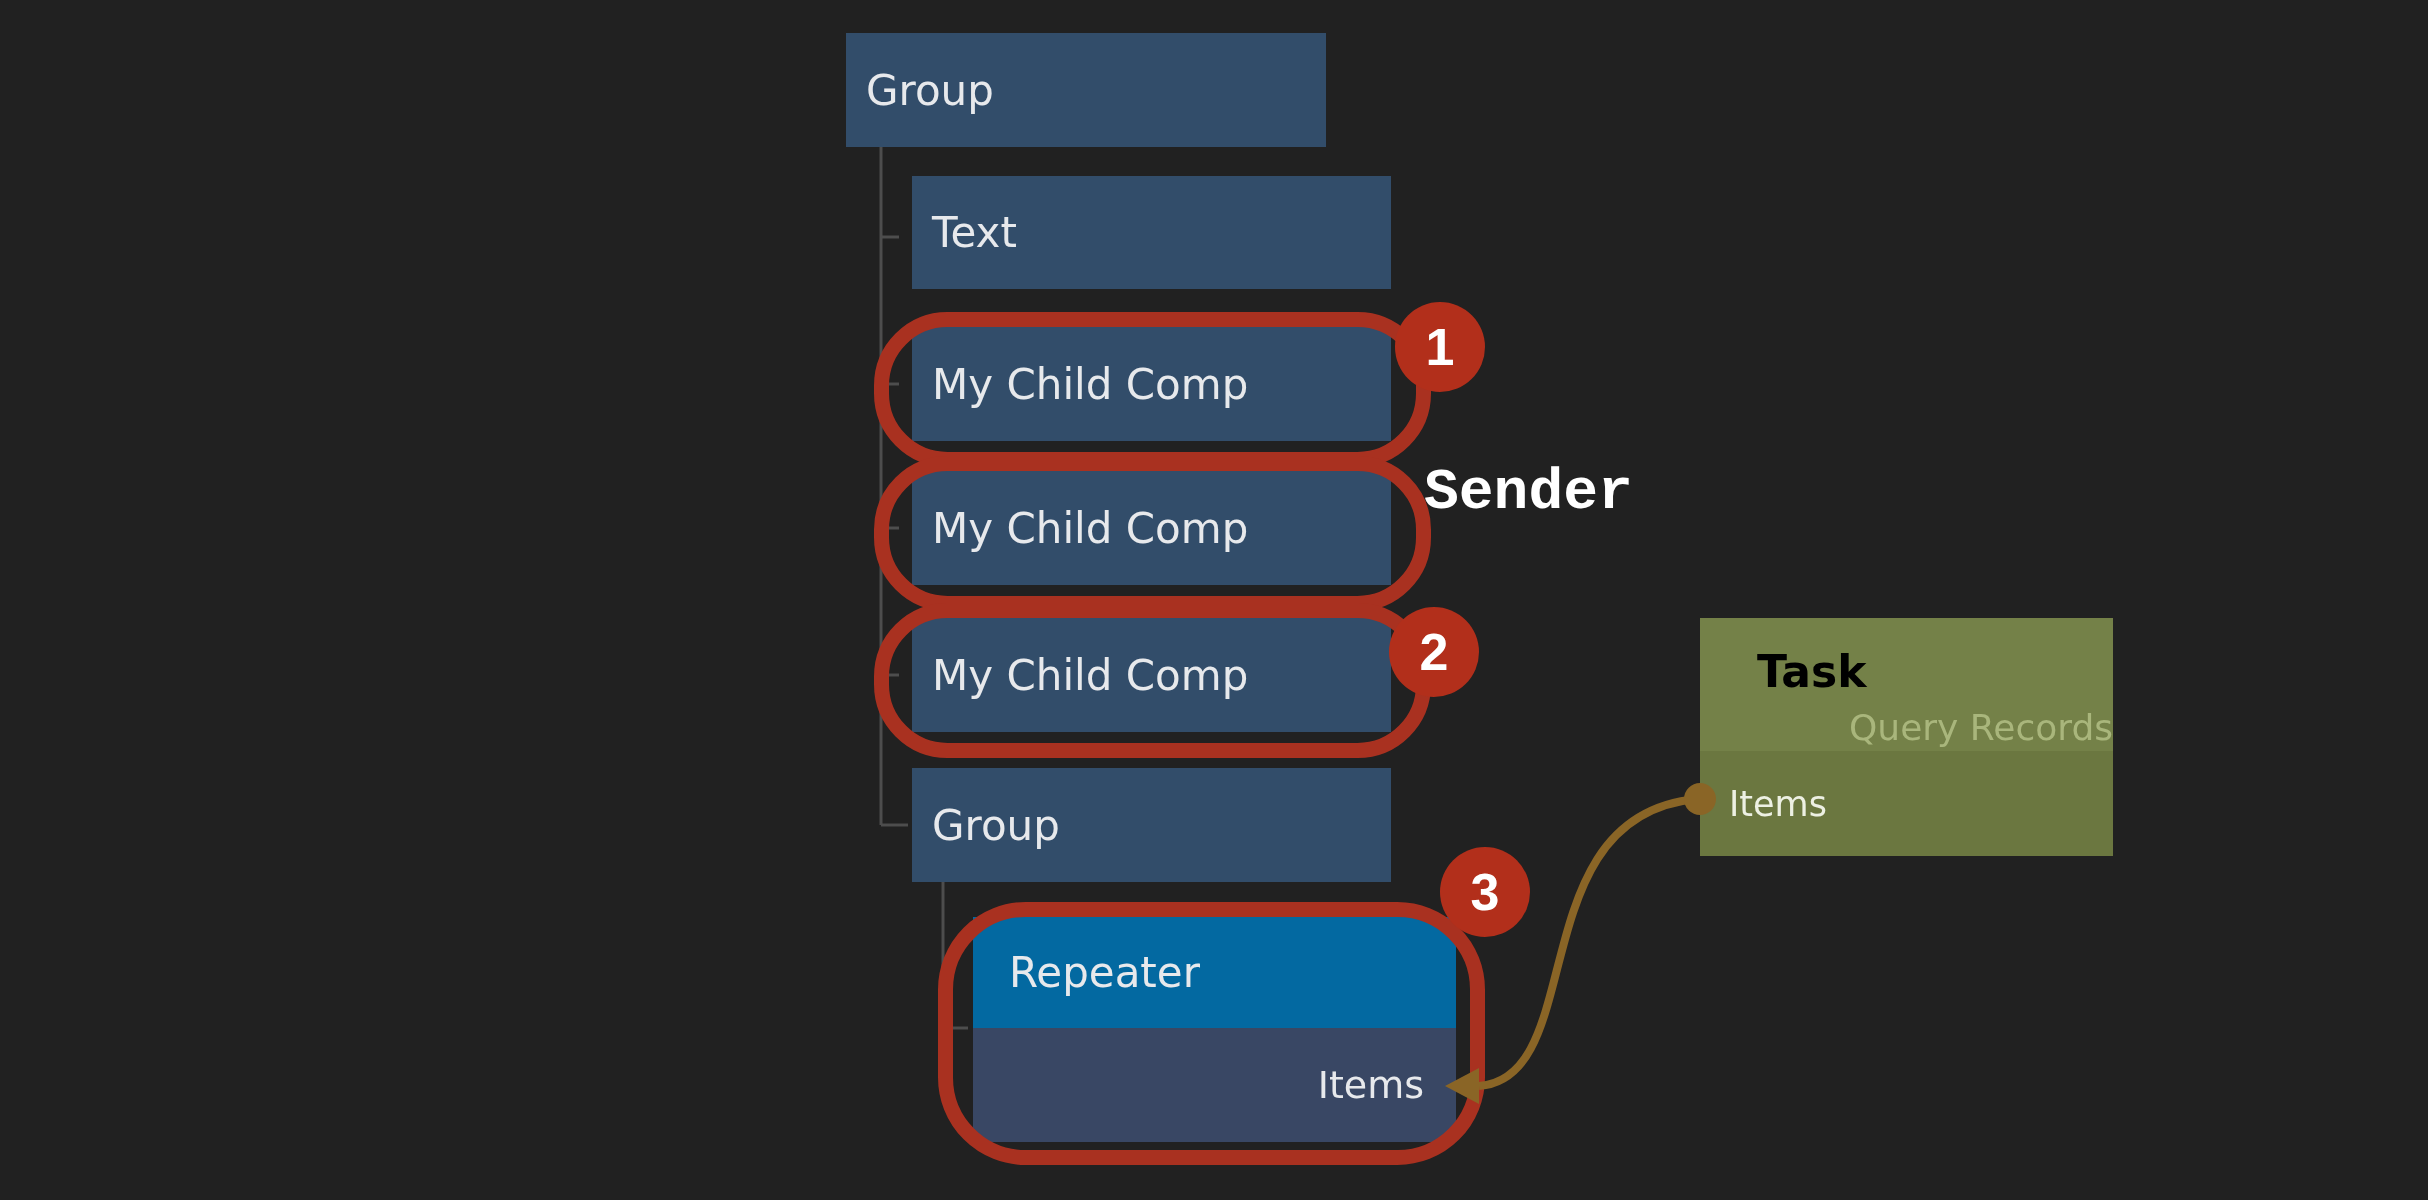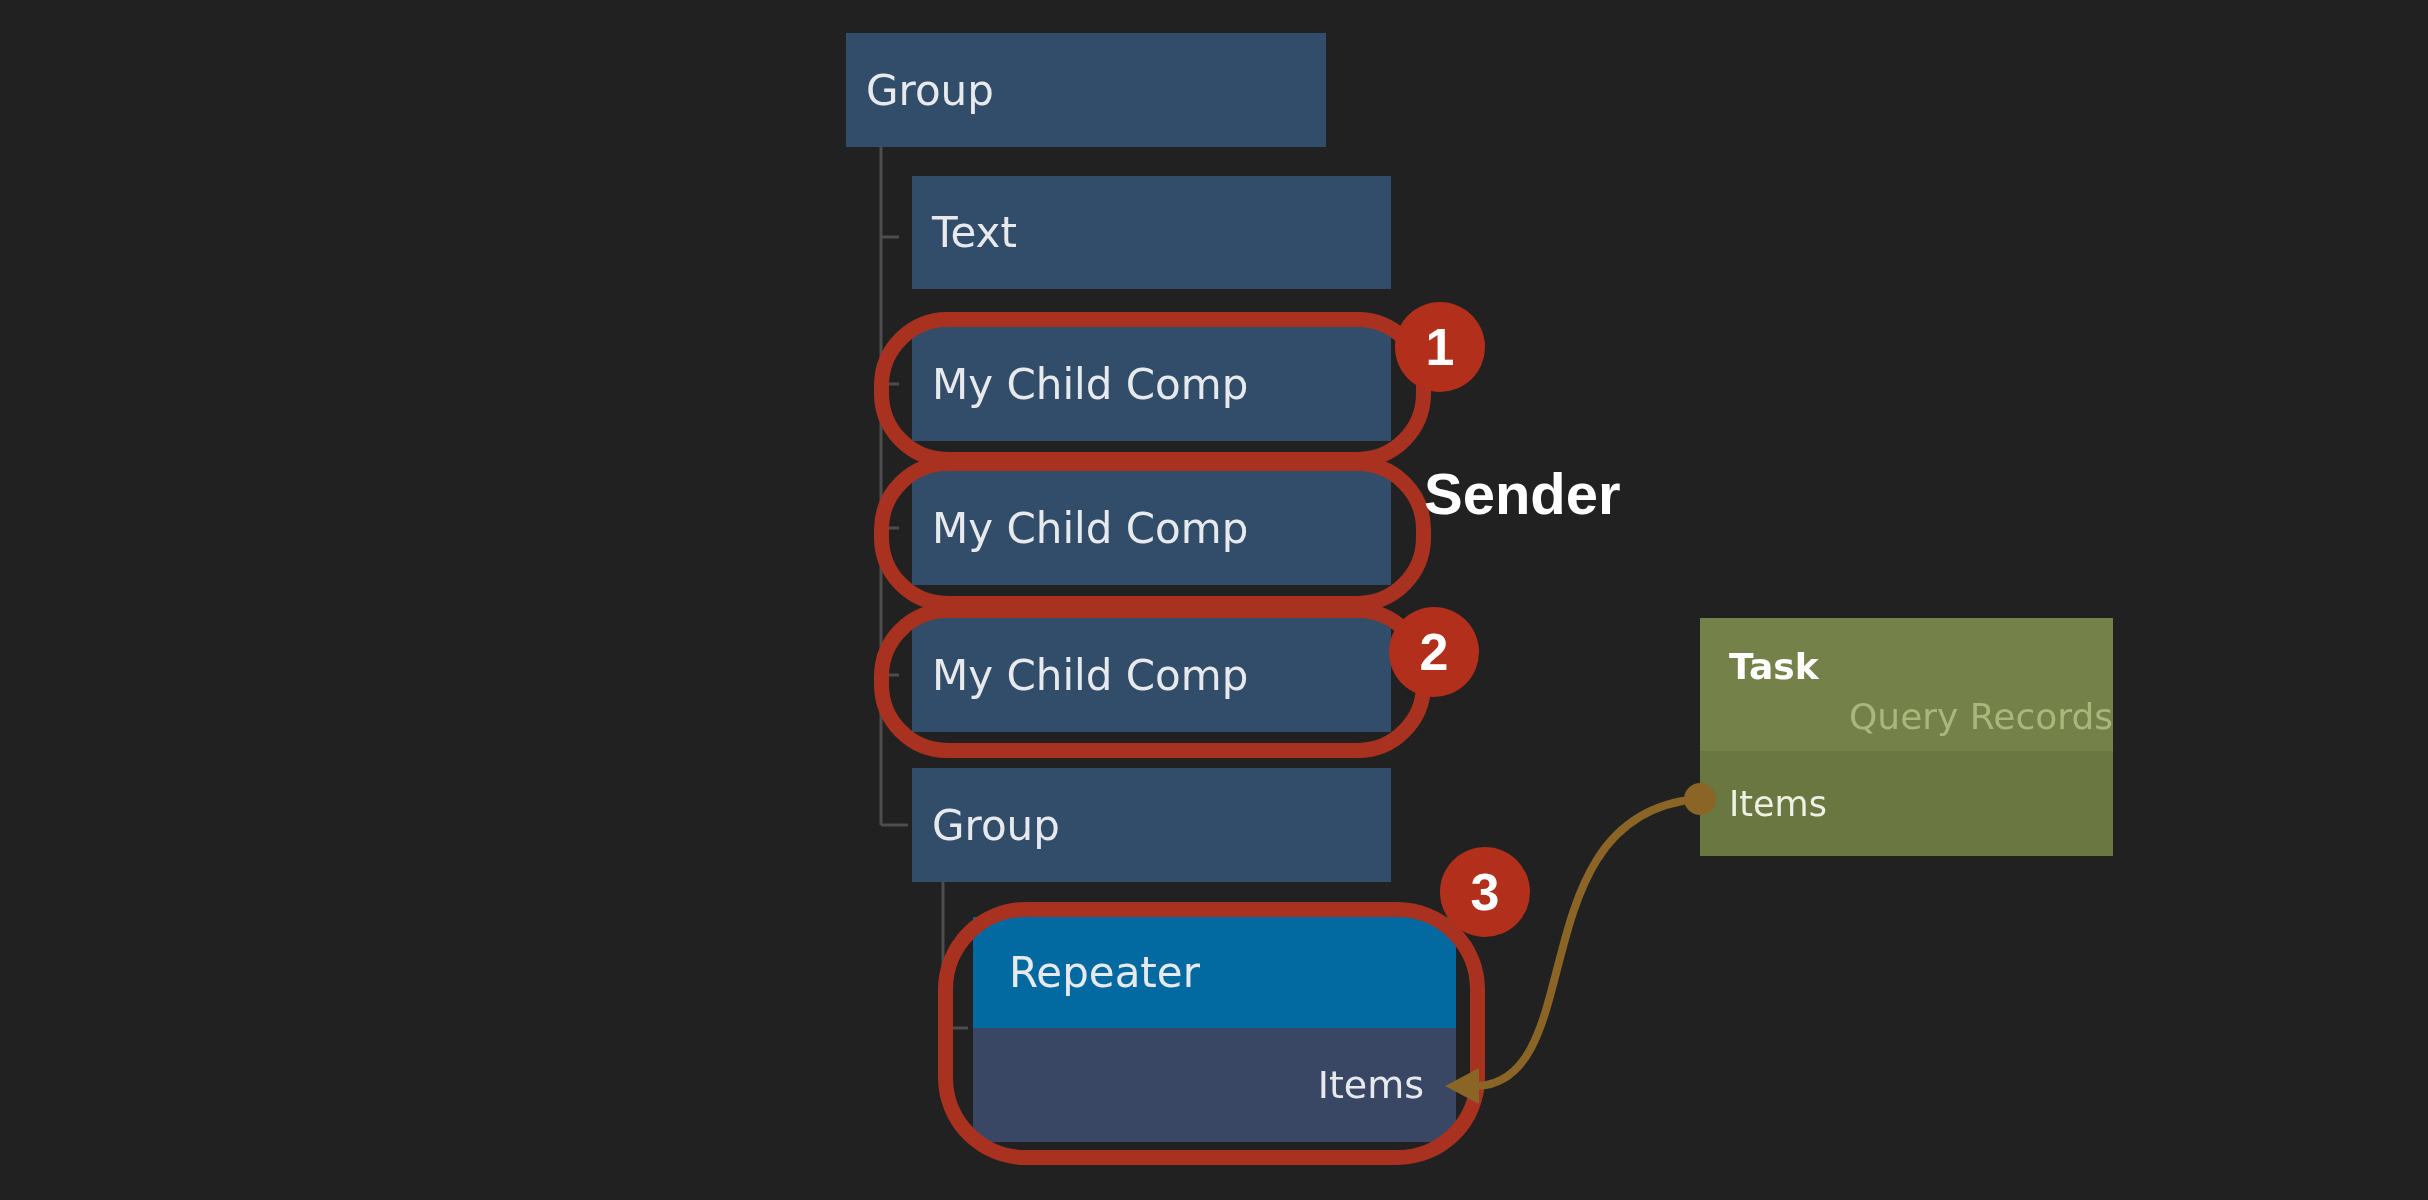--- a/index.html
+++ b/index.html
@@ -26,35 +26,35 @@
             display:flex;flex-direction:column;box-sizing:border-box;color:#e7e9ec;}
   .repeater .rep-header{height:111px;background:#0369a1;display:flex;align-items:center;
             padding-left:36px;font-size:42px;box-sizing:border-box;}
   .repeater .rep-body{flex:1;background:#394764;display:flex;align-items:center;
             justify-content:flex-end;padding-right:32px;font-size:38px;box-sizing:border-box;}
 
   .task-card{position:absolute;z-index:2;left:1700px;top:618px;width:413px;height:238px;
              display:flex;flex-direction:column;box-sizing:border-box;}
   .task-header{height:133px;background:#748148;box-sizing:border-box;
                padding:24px 0 0 29px;line-height:1.38;}
-  .task-title{color:#ffffff;font-size:36px;font-weight:700;}
+  .task-title{color:#000000;font-size:44px;font-weight:700;margin-left:28px;}
   .task-subtitle{color:#a9b67c;font-size:36px;font-weight:400;text-align:right;}
   .task-body{flex:1;background:#6b7740;display:flex;align-items:center;
              padding-left:29px;box-sizing:border-box;color:#edf0e3;font-size:35px;}
 
   .layer.z-anno{z-index:3;}
   .badge{position:absolute;z-index:4;width:90px;height:90px;border-radius:50%;
          background:#b22f1b;color:#ffffff;display:flex;align-items:center;justify-content:center;
          font-family:"Liberation Sans",sans-serif;font-size:52px;font-weight:700;}
   .badge-1{left:1395px;top:302px;}
   .badge-2{left:1389px;top:607px;}
   .badge-3{left:1440px;top:847px;}
 
   .sender{position:absolute;z-index:4;left:1424px;top:460px;
-          font-family:Liberation Sans, sans-serif;font-weight:700;
+          font-family:Liberation Mono, monospace;font-weight:700;
           font-size:58px;color:#ffffff;}
 </style>
 </head>
 <body>
 
 <div class="stage">
 
   <svg class="layer z-tree">
     <path d="M881 147 V825 M881 237 H899 M881 384 H899 M881 528 H899 M881 675 H899 M881 825 H908" fill="none" stroke-width="3" stroke="#4d4d4d"></path>
     <path d="M943 882 V1028 H968" fill="none" stroke-width="3" stroke="#4d4d4d"></path>

